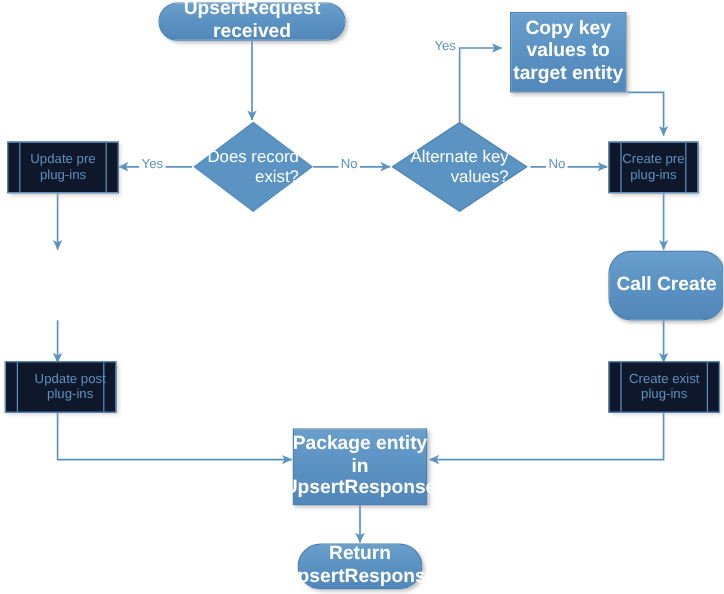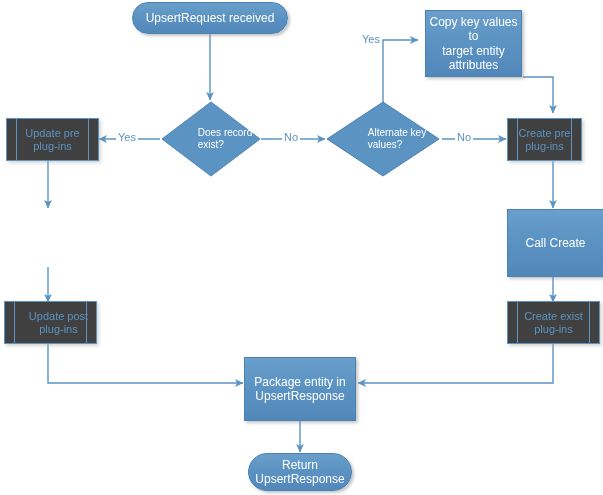--- a/index.html
+++ b/index.html
@@ -33,28 +33,29 @@
     text-align: center;
     line-height: 1.18;
     z-index: 3;
   }
   
   .fill {
     background: linear-gradient(to bottom, #6a9fcb 0%, #5b93c3 45%, #5287ba 100%);
     color: #ffffff;
     border: 1px solid #4a82b3;
     box-shadow: 2px 2px 3px rgba(150,150,150,0.55);
-    font-size: 12px;
+    font-size: 16px;
+    font-weight: bold;
   }
   .terminator {
     border-radius: 999px;
   }
   
   .light {
-    background: #404040;
+    background: #0f172a;
     color: #5d92c0;
     border: 1px solid #5b93c3;
     box-shadow: 2px 2px 3px rgba(175,175,175,0.5);
     font-size: 11px;
   }
   .light::before,
   .light::after {
     content: "";
     position: absolute;
     top: 0;
@@ -70,30 +71,30 @@
     z-index: 3;
   }
   .diamond-wrap svg {
     position: absolute;
     left: 0;
     top: 0;
     overflow: visible;
   }
   .diamond-label {
     position: absolute;
-    left: 14px;
+    left: 0;
     top: 0;
     width: 100%;
     height: 100%;
     display: flex;
     align-items: center;
     justify-content: center;
-    text-align: left;
+    text-align: right;
     color: #ffffff;
-    font-size: 10px;
+    font-size: 14px;
     line-height: 1.18;
     pointer-events: none;
   }
   .edge-label {
     position: absolute;
     color: #5d92c0;
     font-size: 11px;
     background: #ffffff;
     padding: 0 2px;
     z-index: 4;
@@ -170,40 +171,39 @@
         <span>Alternate key</span>
         <span>values?</span>
       </div>
     </div>
   </div>
 
   <div class="node fill" style="left:425px; top:10px; width:97px; height:67px;">
     <div>
       <span>Copy key values to</span>
       <span>target entity</span>
-      <span>attributes</span>
     </div>
   </div>
 
   <div class="node light" style="left:6px; top:118px; width:93px; height:43px;">
     <div>
       <span>Update pre</span>
       <span>plug-ins</span>
     </div>
   </div>
 
   <div class="node light" style="left:507px; top:118px; width:75px; height:43px;">
     <div>
       <span>Create pre</span>
       <span>plug-ins</span>
     </div>
   </div>
 
 
-  <div class="node fill" style="left:507px; top:209px; width:97px; height:68px;">
+  <div class="node fill" style="left:507px; top:209px; width:97px; height:58px;border-radius:19px;">
     <span>Call Create</span>
   </div>
 
   <div class="node light" style="left:4px; top:301px; width:93px; height:43px;padding-left:16px;">
     <div>
       <span>Update post</span>
       <span>plug-ins</span>
     </div>
   </div>
 

